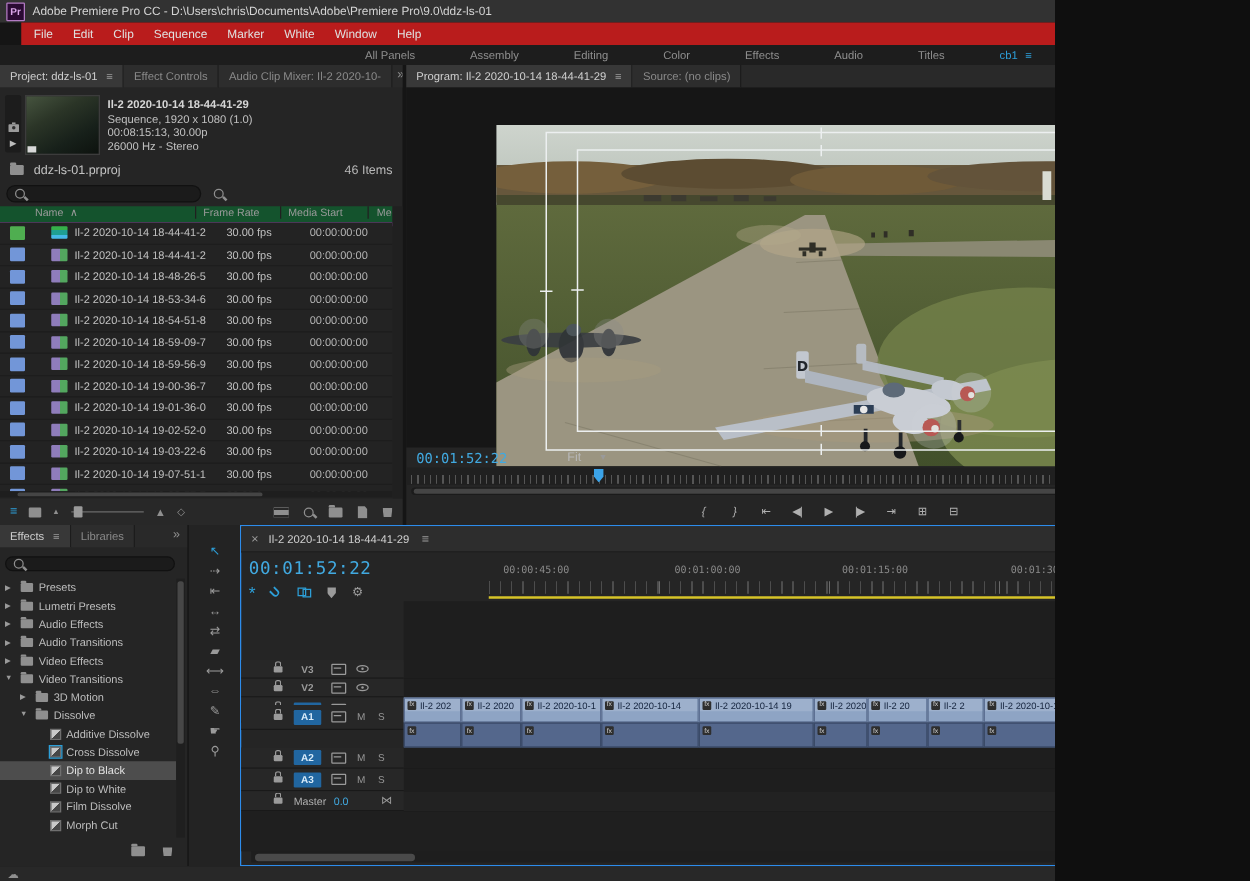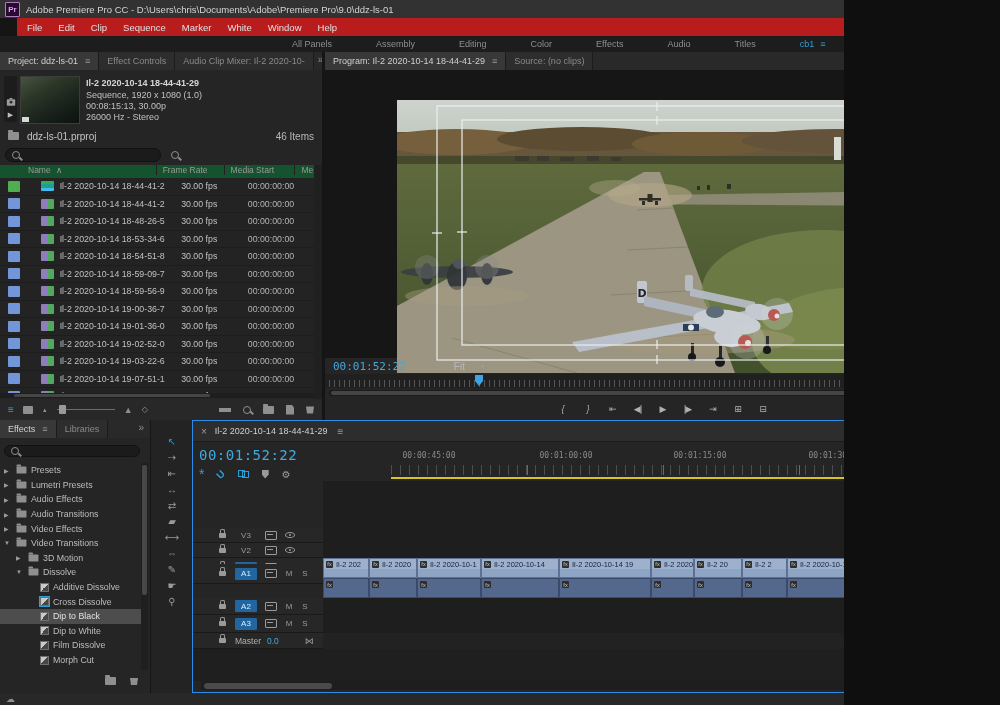--- a/index.html
+++ b/index.html
@@ -155,21 +155,21 @@
   #tl-linked::after{right:0;bottom:0;}
   #tl-wrench{color:#9a9a9a;font-size:10px;}
   #tl-ruler{left:198px;top:24px;width:545px;height:36px;}
   .rlabel{position:absolute;top:6px;transform:translateX(-50%);color:#8a8a8a;font-size:8px;font-family:"DejaVu Sans Mono",monospace;}
   #tl-ticks{position:absolute;left:0;right:2px;top:20px;height:10px;
     background-image:repeating-linear-gradient(to right,#4d4d4d 0 1px,transparent 1px 9px),repeating-linear-gradient(to right,#6a6a6a 0 1px,transparent 1px 136px);}
   #tl-workline{position:absolute;left:0;top:32px;width:543px;height:2px;background:#d6c428;}
   .lane{position:absolute;left:130px;width:615px;background:#1e1e1e;border-bottom:1px solid #151515;}
   .trow{position:absolute;left:0;width:130px;background:#272727;border-bottom:1px solid #191919;display:flex;align-items:center;box-sizing:border-box;}
   .trow .lockic{margin-left:26px;flex:none;}
-  .tkbox{width:22px;height:12px;margin-left:9px;display:flex;align-items:center;justify-content:center;border-radius:1px;color:#9a9a9a;font-size:8px;flex:none;}
+  .tkbox{width:22px;height:12px;margin-left:9px;display:flex;align-items:center;justify-content:center;border-radius:1px;color:#9a9a9a;font-size:8px;flex:none;font-weight:bold;}
   .tkbox.on{background:#2166a0;color:#d9ecfa;}
   .trow .patchic{margin-left:8px;flex:none;}
   .trow .eyeic{margin-left:8px;flex:none;}
   .msbtn{margin-left:8px;color:#9a9a9a;font-size:8px;width:8px;text-align:center;flex:none;}
   #master-label{margin-left:9px;color:#b0b0b0;font-size:8.5px;}
   #master-level{margin-left:6px;color:#41a9e0;font-size:8.5px;}
   #master-pan{margin-left:26px;color:#9a9a9a;font-size:9px;}
   #v1clips,#a1clips{position:absolute;left:130px;height:20px;}
   .clip{position:absolute;top:0;height:20px;background:#8ea4c4;border:1px solid #5d7093;box-sizing:border-box;overflow:hidden;}
   .clip .nm{display:flex;align-items:center;gap:3px;height:10px;background:#9db0cc;padding-left:2px;color:#14233d;font-size:7.5px;white-space:nowrap;}

